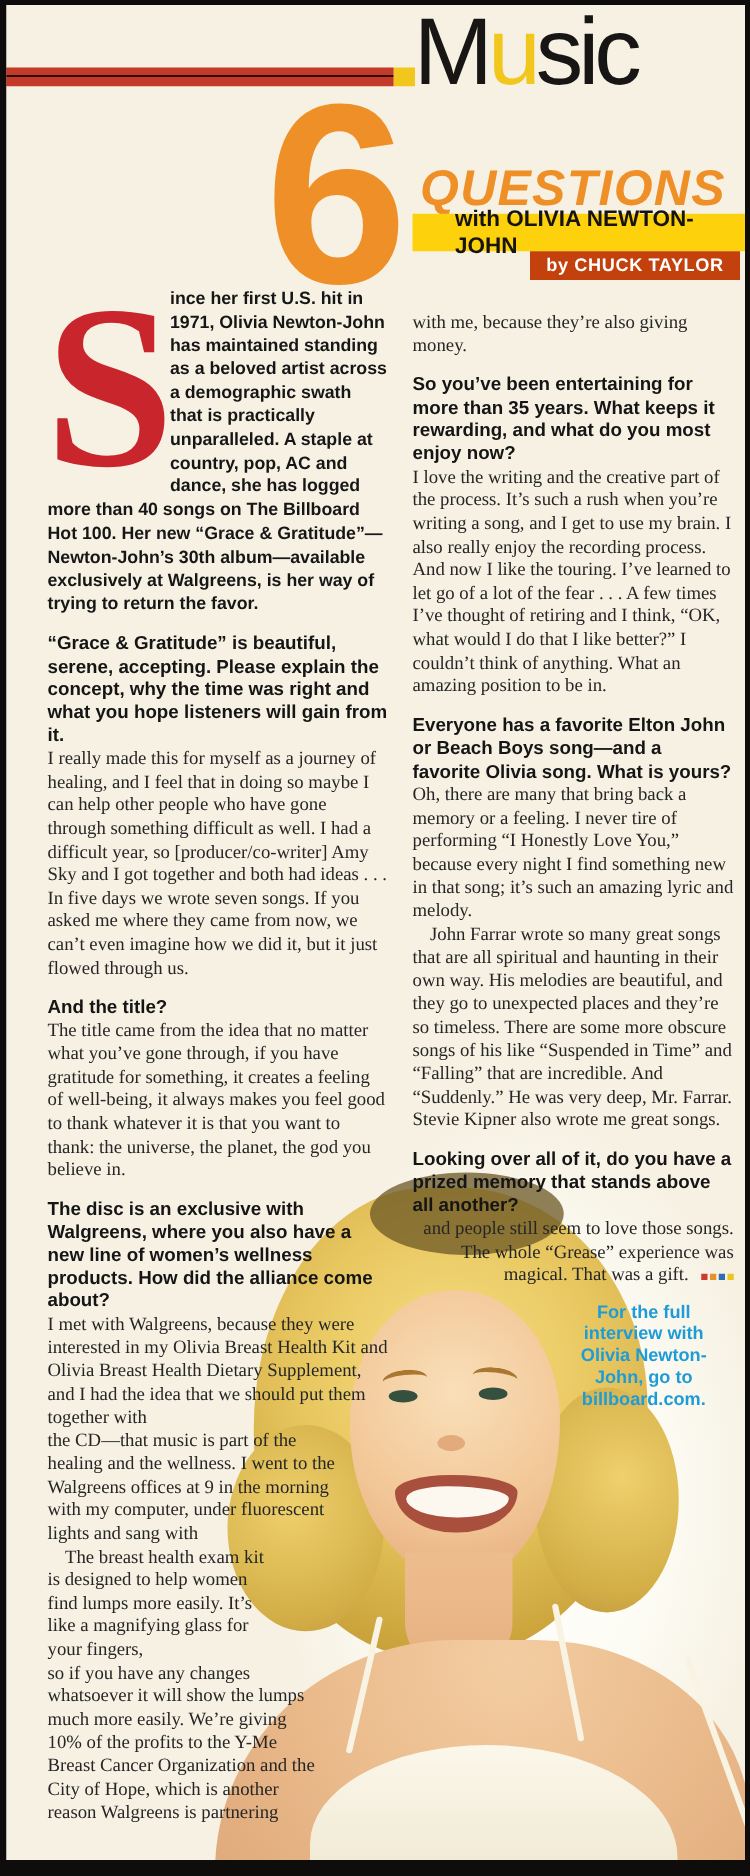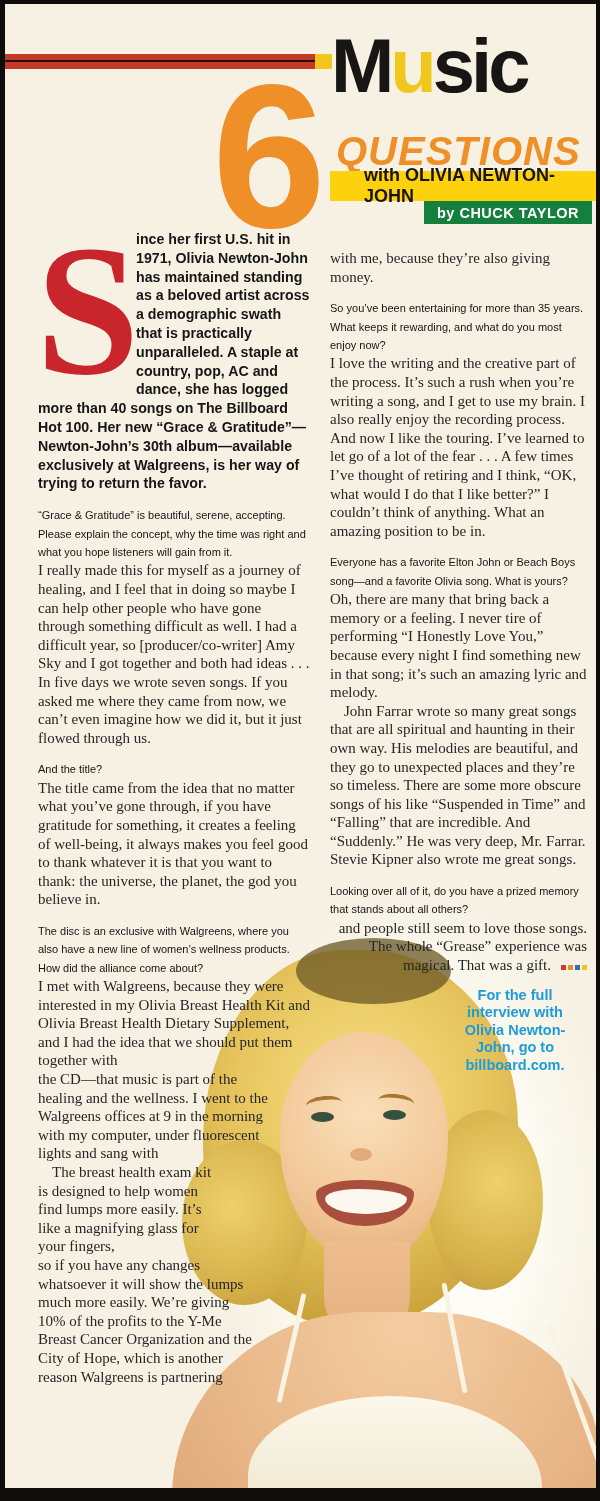--- a/index.html
+++ b/index.html
@@ -8,39 +8,39 @@
   .edge{position:absolute;background:#0e0d0b;z-index:6;}
   .edge.top{left:0;top:0;width:600px;height:4px;}
   .edge.left{left:0;top:0;width:5px;height:1501px;}
   .edge.right{right:0;top:0;width:4px;height:1501px;}
   .edge.bottom{left:0;bottom:0;width:600px;height:13px;}
 
   .redbar{position:absolute;left:5px;top:54px;width:310px;height:15px;z-index:3;
           background:linear-gradient(to bottom,#c33a29 0 6px,#2a0f08 6px 8px,#c33a29 8px 15px);}
   .redbar-tip{position:absolute;left:315px;top:54px;width:17px;height:15px;background:#f2c71d;z-index:3;}
 
-  .music-title{position:absolute;left:331px;top:28px;z-index:3;font-weight:700;font-size:76px;
+  .music-title{position:absolute;left:331px;top:4px;z-index:3;font-weight:400;font-size:76px;
                line-height:1;letter-spacing:-4px;color:#181614;white-space:nowrap;}
   .music-title .accent{color:#f2c71d;}
 
   .big-six{position:absolute;left:212px;top:74px;z-index:3;font-weight:900;font-size:205px;
            line-height:0.8;color:#ee9027;}
   .questions-title{position:absolute;left:336px;top:131px;z-index:3;font-weight:900;font-size:40px;
                    line-height:1;letter-spacing:1px;color:#ee9027;font-style:italic;}
   .subtitle-bar{position:absolute;left:330px;top:171px;width:266px;height:30px;background:#fdd20c;
                 z-index:3;display:flex;align-items:center;box-sizing:border-box;padding-left:34px;}
   .subtitle-bar span{font-size:18px;font-weight:900;color:#17140f;}
-  .byline-bar{position:absolute;left:424px;top:201px;width:168px;height:23px;background:#15803d;
+  .byline-bar{position:absolute;left:424px;top:201px;width:168px;height:23px;background:#c2410c;
               z-index:4;display:flex;align-items:center;justify-content:center;}
   .byline-bar span{font-size:14.5px;font-weight:700;color:#ffffff;letter-spacing:0.5px;}
 
   .col-left{position:absolute;left:38px;top:230px;width:272px;z-index:2;}
   .col-right{position:absolute;left:330px;top:249px;width:257px;z-index:2;}
   p{margin:0;}
-  .q{font-weight:400;font-size:11px;line-height:18.4px;color:#151515;margin-top:13px;}
+  .q{font-weight:700;font-size:15px;line-height:18.4px;color:#151515;margin-top:13px;}
   .a{font-family:"Liberation Serif",serif;font-size:15px;line-height:18.6px;color:#262626;}
   .indent{text-indent:14px;}
   .intro{font-weight:700;font-size:14.2px;line-height:18.8px;color:#161616;}
   .dropcap{float:left;width:92px;height:158px;margin:4px 8px 0 -2px;text-align:center;
            font-family:"Liberation Serif",serif;font-weight:700;font-size:186px;line-height:0.82;
            color:#c9252c;}
   .w232{width:232px;} .w204{width:204px;} .w186{width:186px;} .w218{width:218px;}
   .push-right{width:252px;margin-left:5px;text-align:right;}
   .markers{display:inline-block;margin-left:8px;vertical-align:baseline;}
   .markers i{display:inline-block;width:5px;height:5px;margin-left:2px;}
@@ -145,18 +145,18 @@
     <p class="a w218">so if you have any changes whatsoever it will show the lumps much more easily. We’re giving 10% of the profits to the Y-Me Breast Cancer Organization and the City of Hope, which is another reason Walgreens is partnering</p>
   </div>
 
   <div class="col-right">
     <p class="a">with me, because they’re also giving money.</p>
     <p class="q">So you’ve been entertaining for more than 35 years. What keeps it rewarding, and what do you most enjoy now?</p>
     <p class="a">I love the writing and the creative part of the process. It’s such a rush when you’re writing a song, and I get to use my brain. I also really enjoy the recording process. And now I like the touring. I’ve learned to let go of a lot of the fear . . . A few times I’ve thought of retiring and I think, “OK, what would I do that I like better?” I couldn’t think of anything. What an amazing position to be in.</p>
     <p class="q">Everyone has a favorite Elton John or Beach Boys song—and a favorite Olivia song. What is yours?</p>
     <p class="a">Oh, there are many that bring back a memory or a feeling. I never tire of performing “I Honestly Love You,” because every night I find something new in that song; it’s such an amazing lyric and melody.</p>
     <p class="a indent">John Farrar wrote so many great songs that are all spiritual and haunting in their own way. His melodies are beautiful, and they go to unexpected places and they’re so timeless. There are some more obscure songs of his like “Suspended in Time” and “Falling” that are incredible. And “Suddenly.” He was very deep, Mr. Farrar. Stevie Kipner also wrote me great songs.</p>
-    <p class="q">Looking over all of it, do you have a prized memory that stands about all others?</p>
+    <p class="q">Looking over all of it, do you have a prized memory that stands above all another?</p>
     <p class="a push-right"><span>and people still seem to love those songs. The whole “Grease” experience was magical. That was a gift.</span><span class="markers"><i class="m0"></i><i class="m1"></i><i class="m2"></i><i class="m3"></i></span></p>
     <p class="note">For the full interview with Olivia Newton-John, go to billboard.com.</p>
   </div>
 
 </div>
 
 </body></html>

